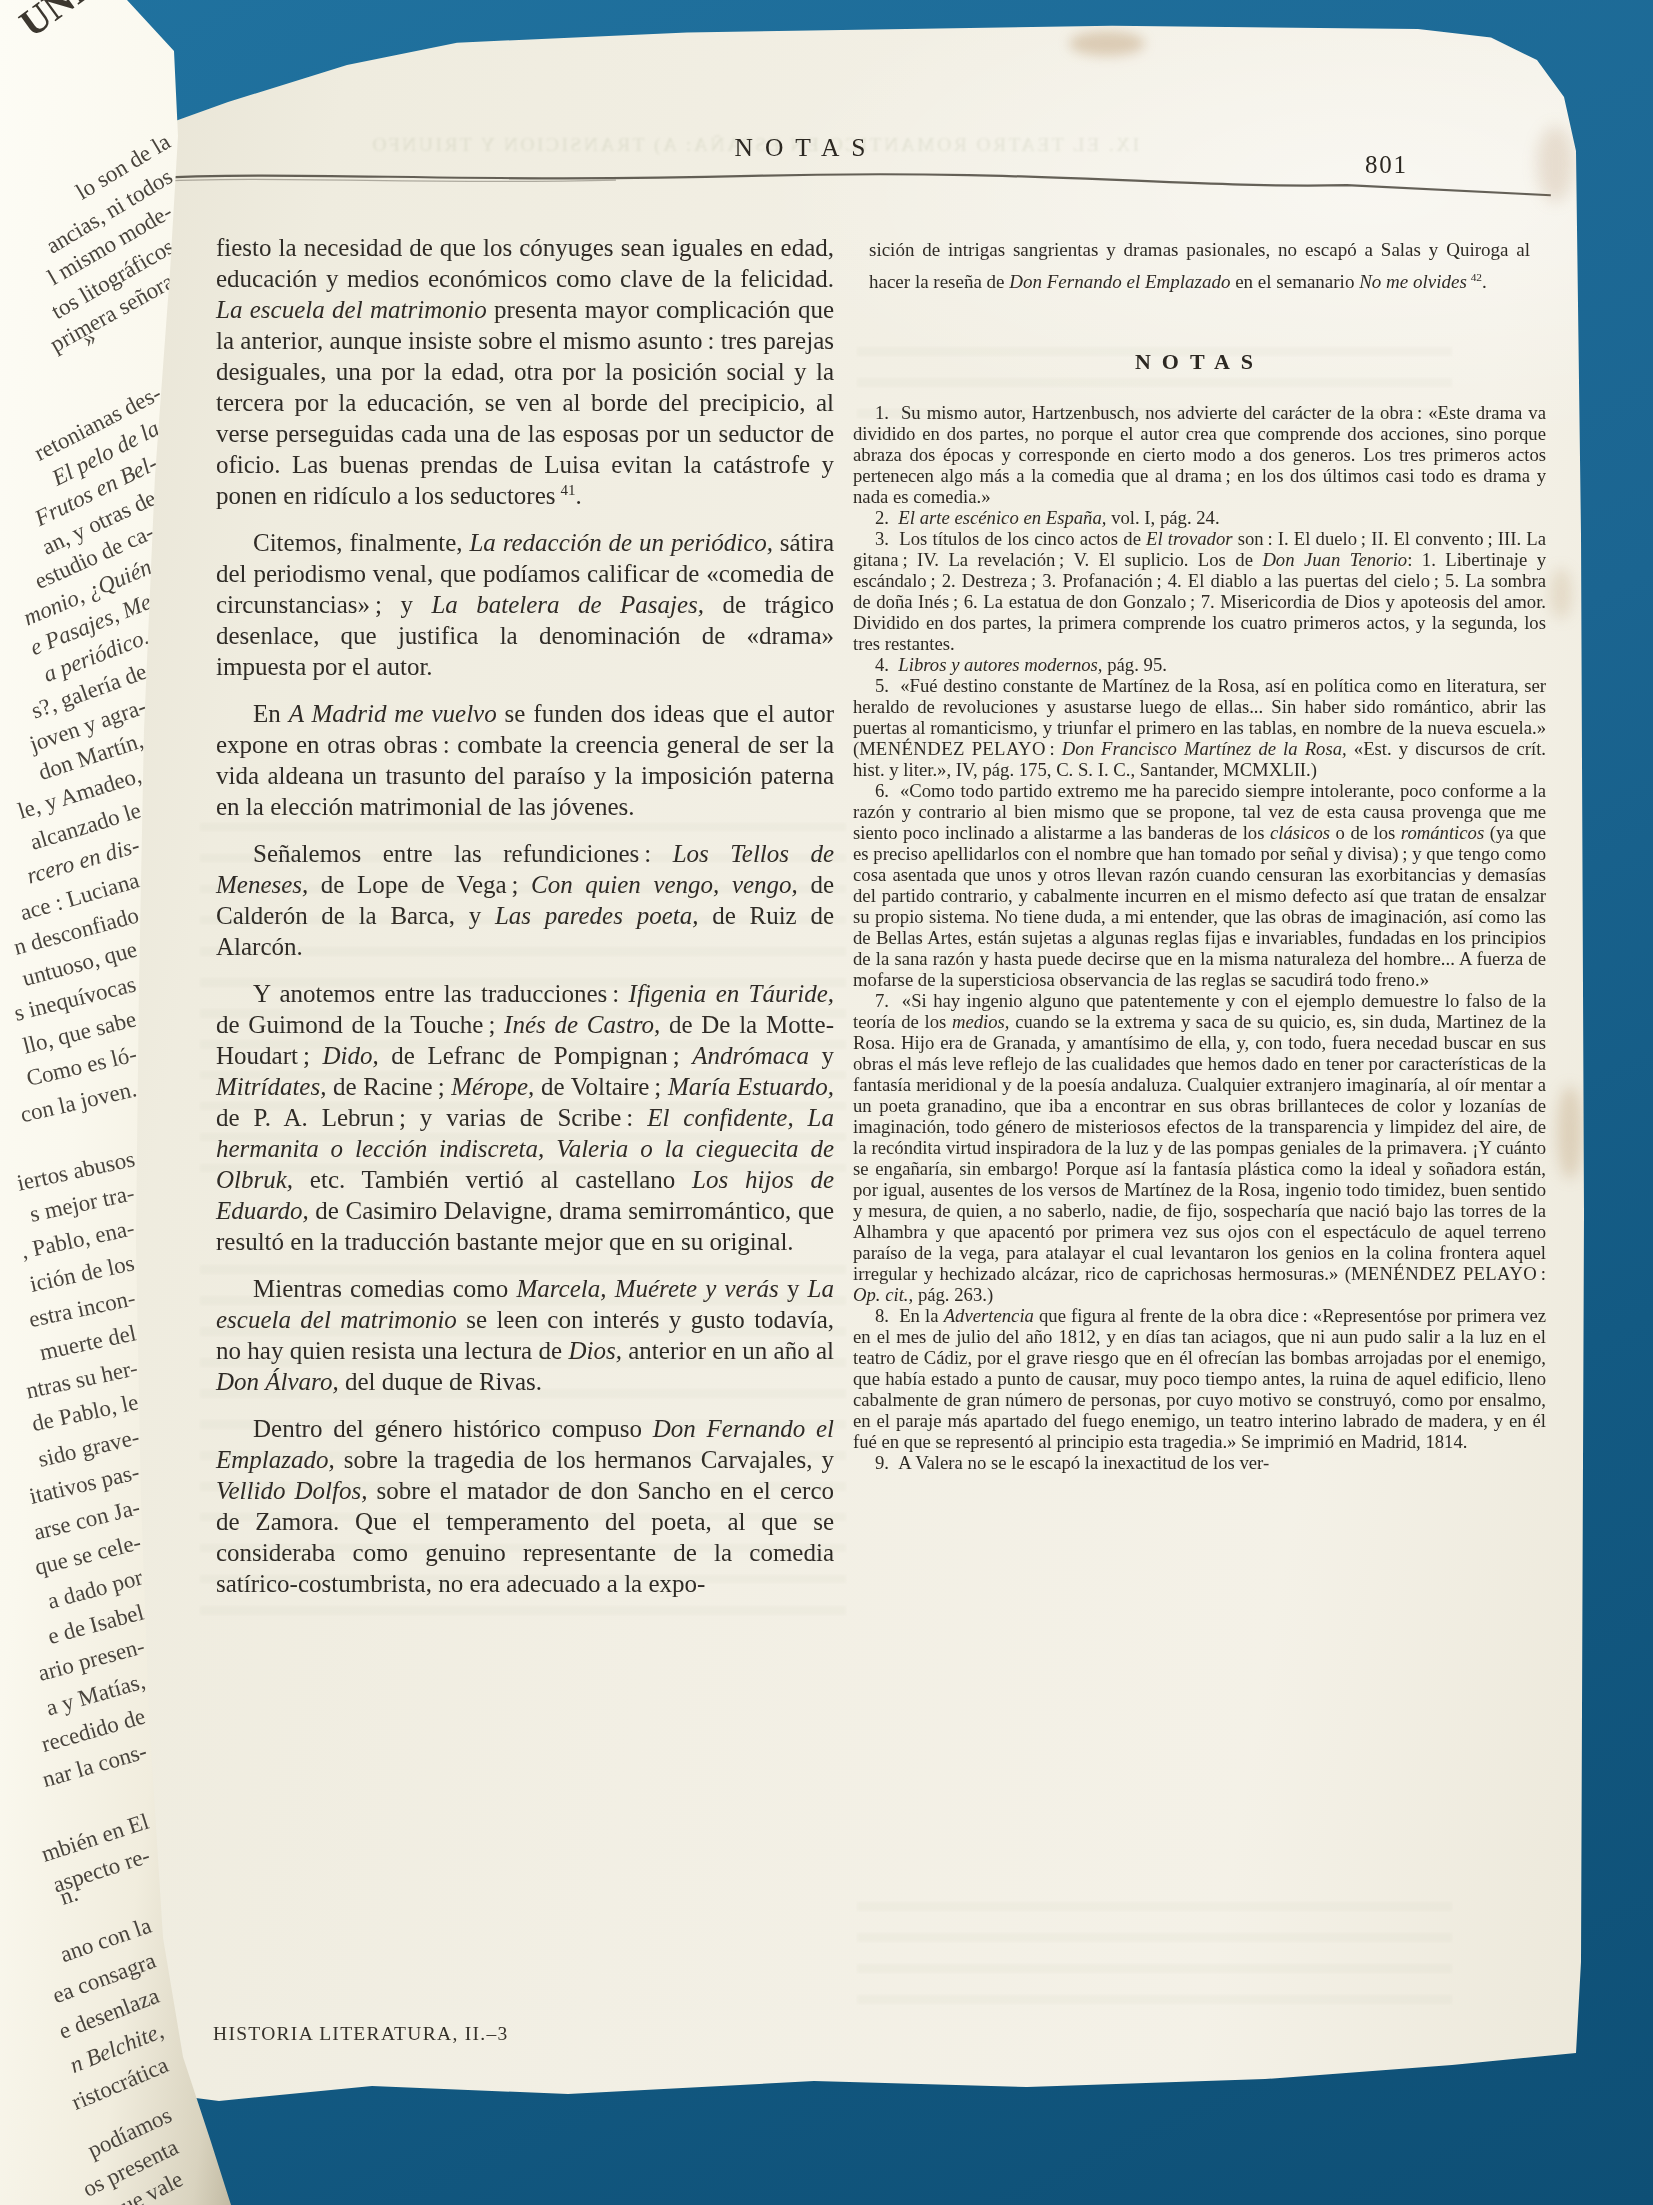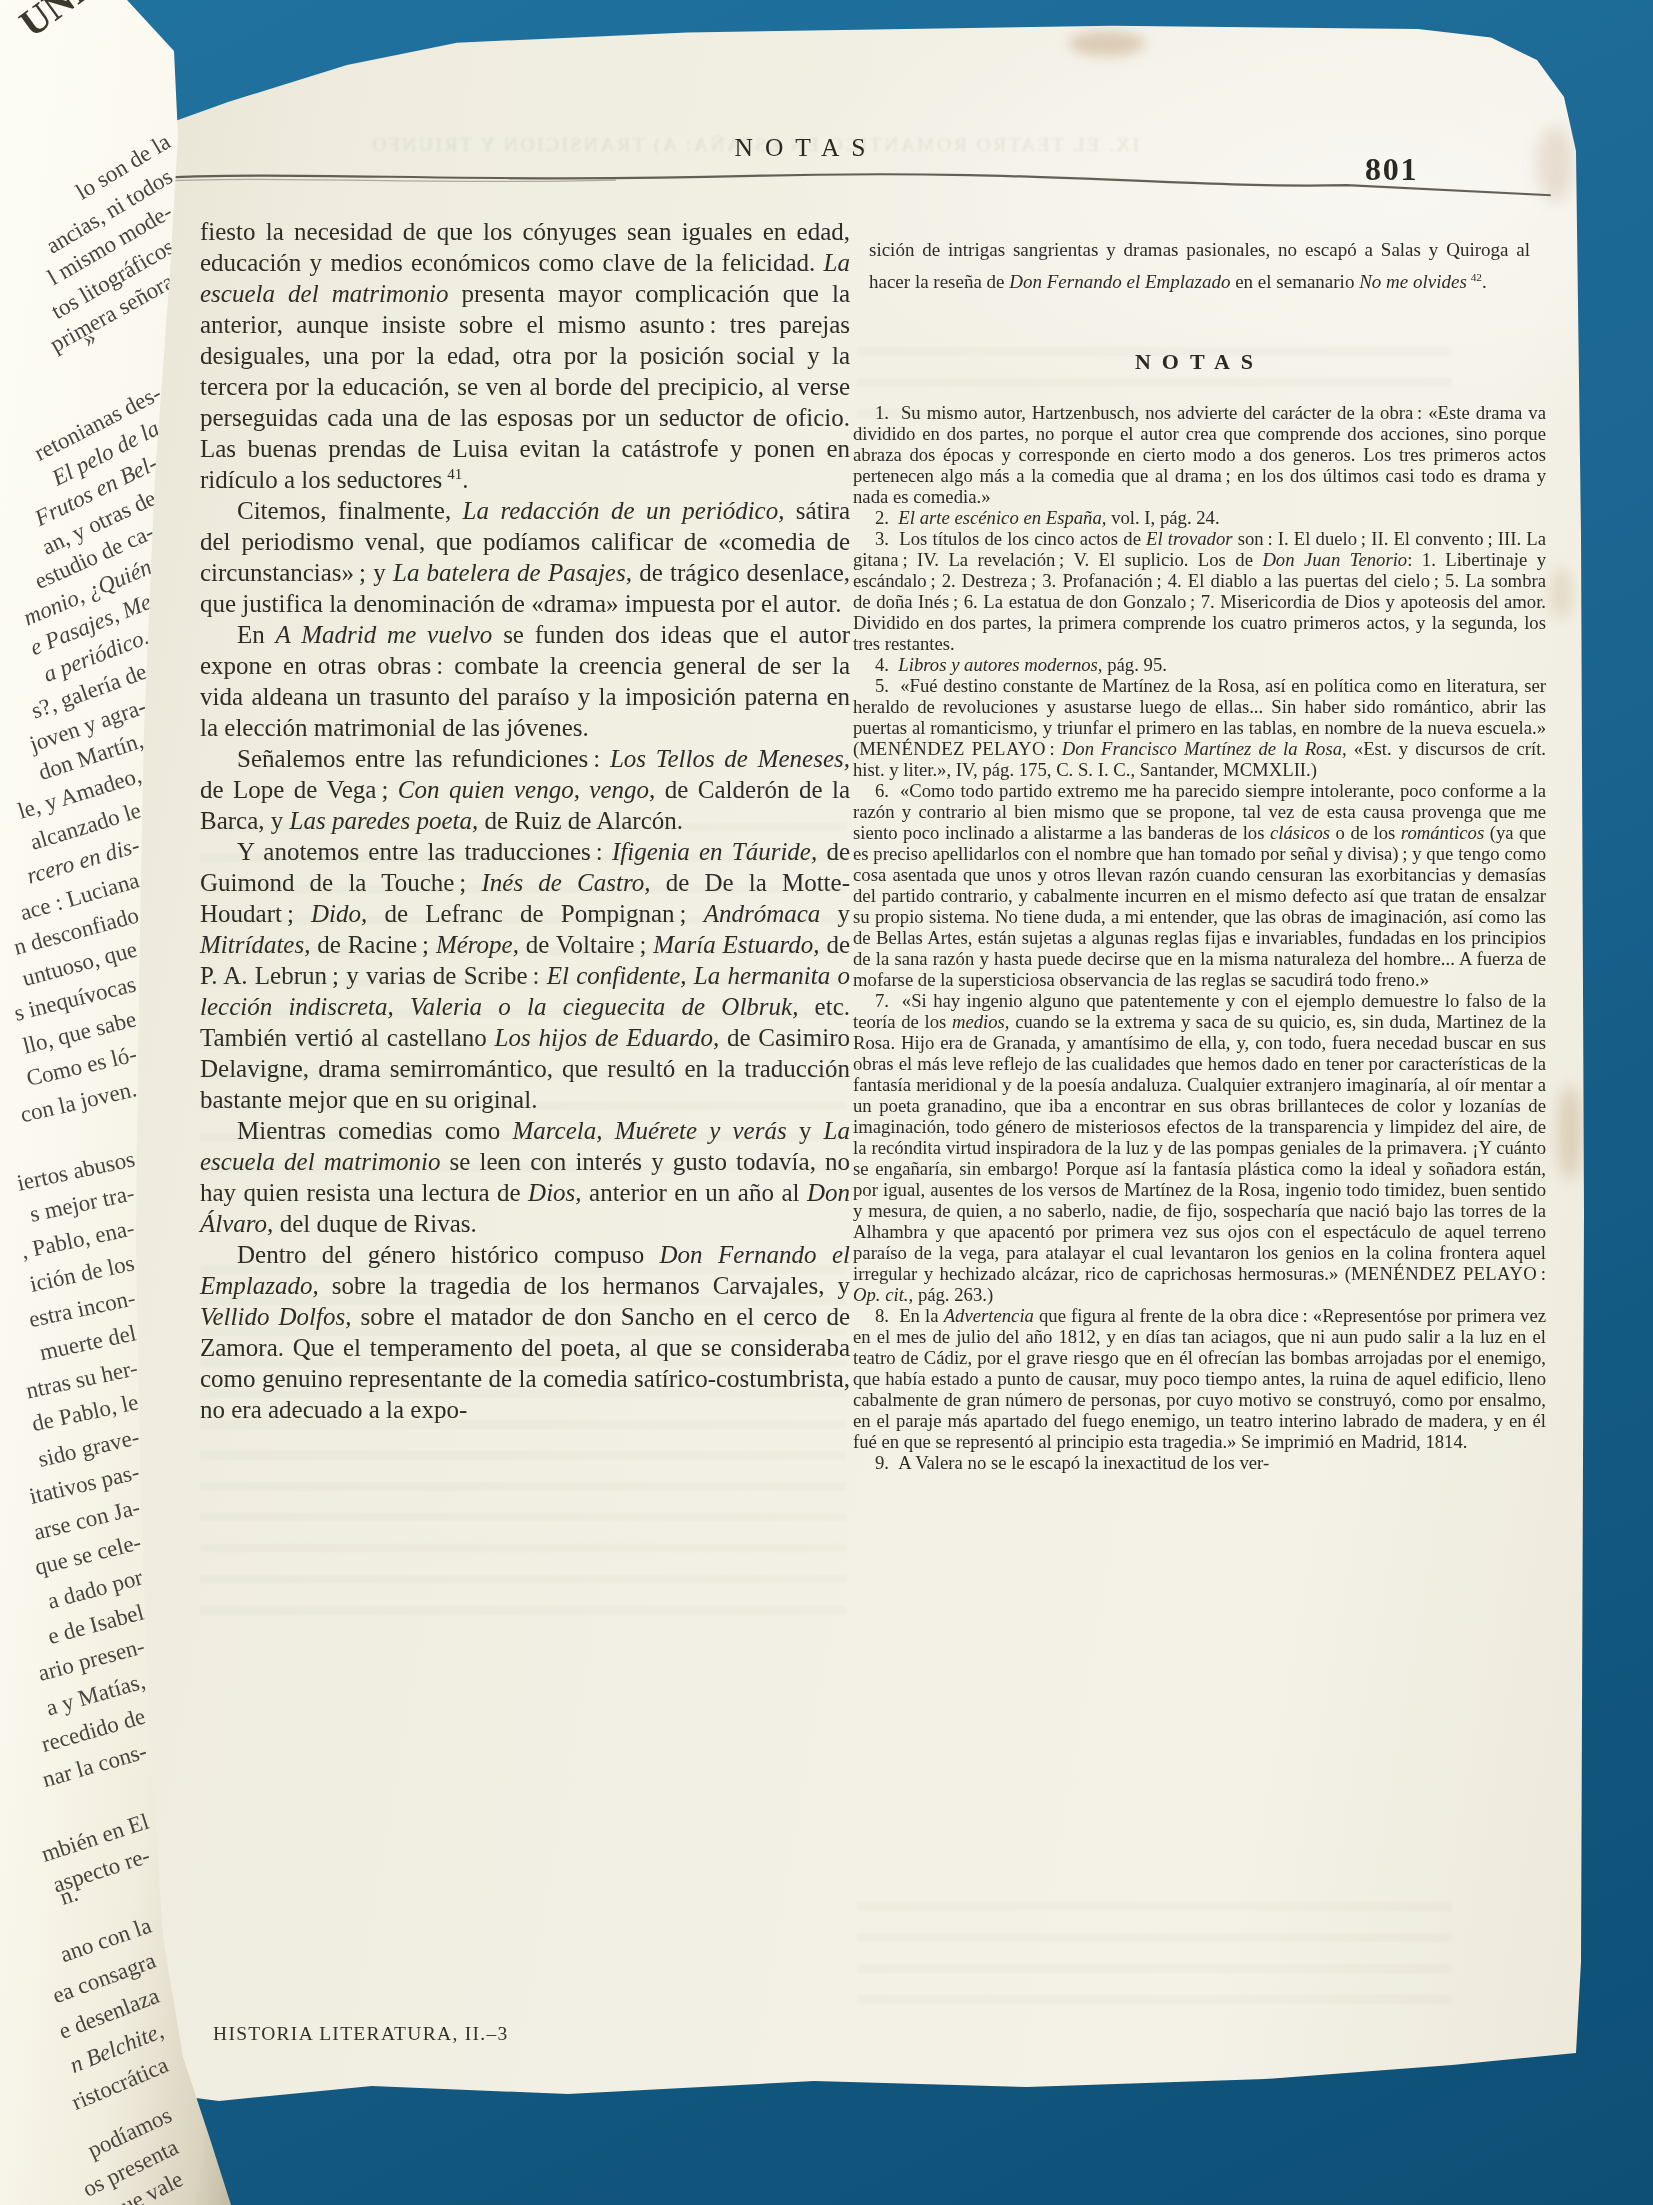--- a/index.html
+++ b/index.html
@@ -20,40 +20,40 @@
     filter:drop-shadow(0 12px 17px rgba(0,0,0,.38));
     color:#2f2b26;
   }
 
   
   .hdr-title{
     position:absolute;left:595px;top:109px;width:238px;text-align:center;
     font-size:25.5px;letter-spacing:12px;color:#2c2822;
   }
   .hdr-num{
-    position:absolute;left:1273px;top:127px;font-size:32px;letter-spacing:1.7px;color:#2c2822;font-weight:bold;
+    position:absolute;left:1273px;top:127px;font-size:25px;letter-spacing:1.7px;color:#2c2822;
   }
   .hdr-ghost{
     position:absolute;left:127px;top:110px;width:1071px;text-align:center;
     transform:scaleX(-1);opacity:.15;color:#7e8a62;font-size:19.5px;letter-spacing:2.5px;
     filter:blur(0.8px);white-space:nowrap;
   }
   .rule{position:absolute;left:48px;top:141px;width:1421px;height:37px;}
 
   
   .col{position:absolute;text-align:justify;}
   .col-left{left:108px;top:192px;width:650px;font-size:25px;line-height:31px;}
   .col-right{left:761px;top:194px;width:693px;}
   .col-right .intro{font-size:19px;line-height:32px;margin:16px;}
   .notes-title{
     text-align:center;font-weight:bold;font-size:22px;letter-spacing:11px;
     margin:51px 0 27px 0;color:#2c2822;
   }
   .note{font-size:18.7px;line-height:21px;margin:0;text-indent:22px;color:#2e2a24;}
-  .block-p{margin:0;}
+  .block-p{margin:16px;}
   .block-p.in{text-indent:37px;}
   .block-h{font-weight:bold;font-size:25.5px;margin:46px 0 31px 0;text-align:left;letter-spacing:0.4px;}
   i{font-style:italic;}
   sup{font-size:.6em;vertical-align:super;line-height:0;}
   .sc{font-variant:small-caps;letter-spacing:0.4px;}
 
   .footer-sig{
     position:absolute;left:121px;top:1999px;font-size:19.5px;letter-spacing:1.3px;color:#35312a;
   }
 

